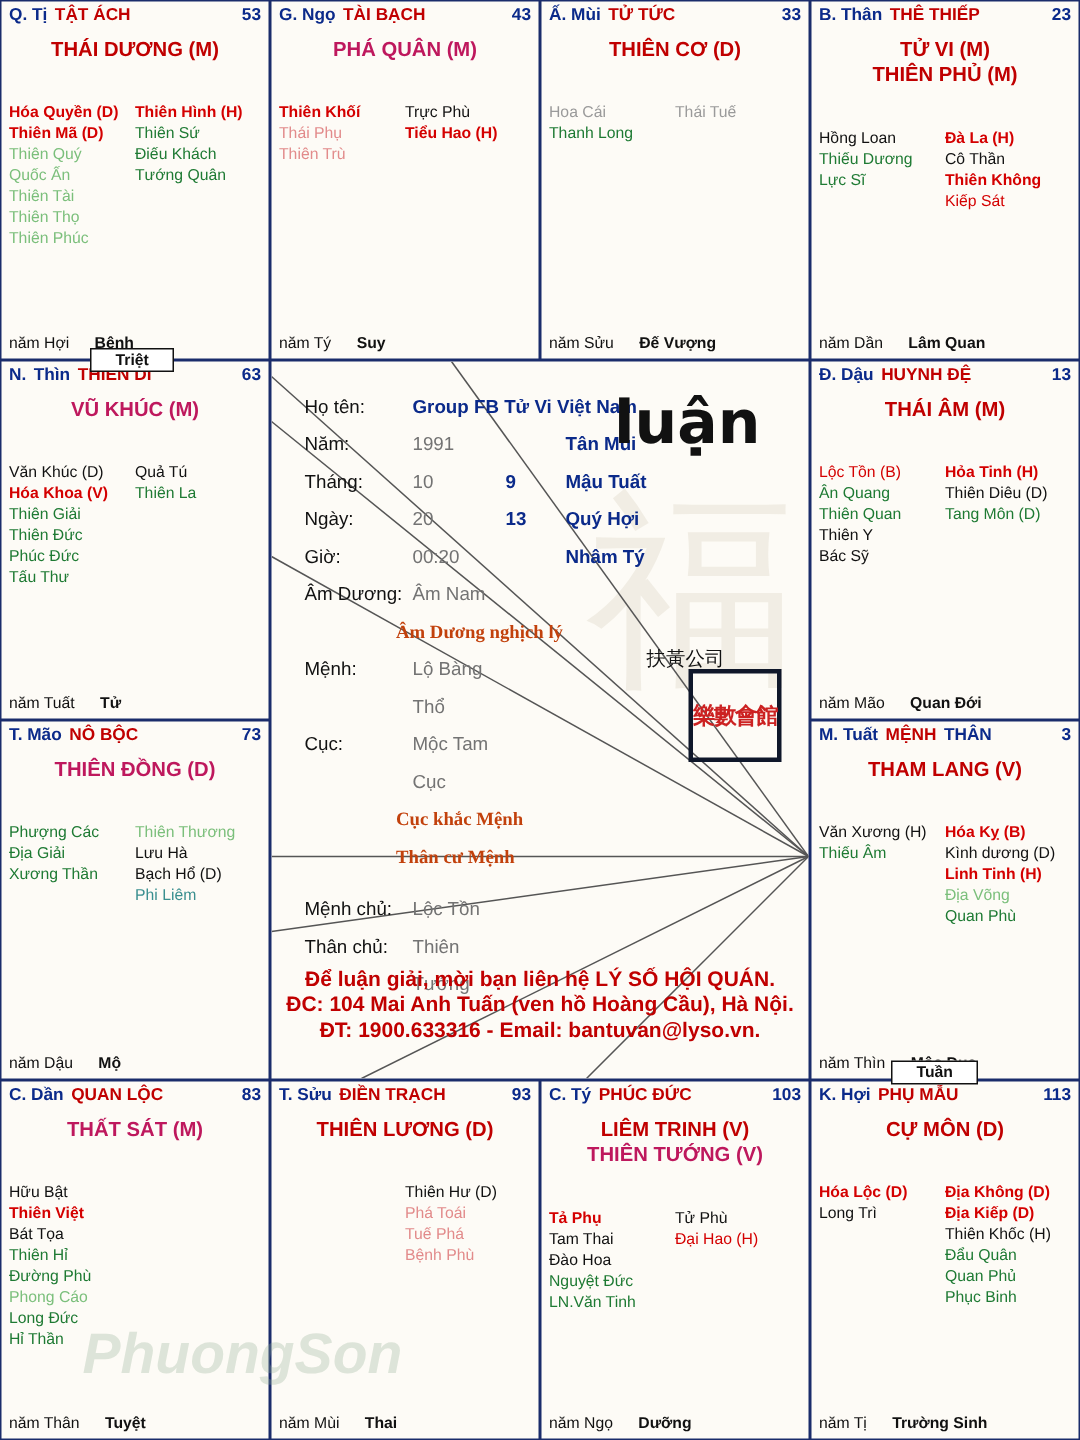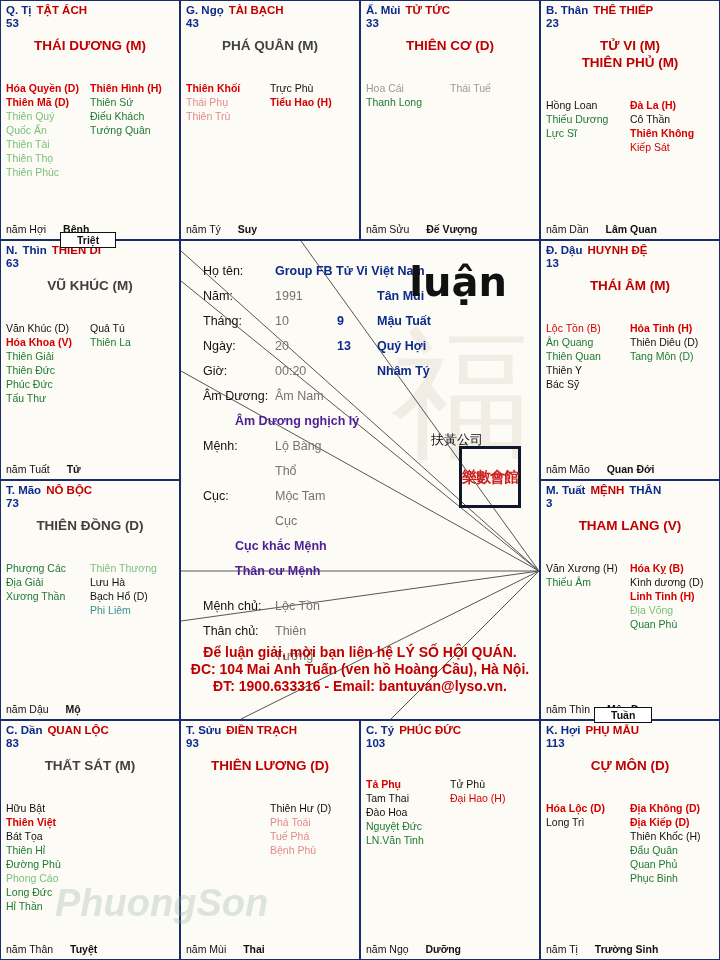--- a/index.html
+++ b/index.html
@@ -22,32 +22,31 @@
     border:1px solid #1a2c6b;
     box-sizing:border-box;
     padding:3px 5px;
     overflow:hidden;
     background:transparent;
   }
   .hdr{
     display:flex;justify-content:space-between;align-items:flex-start;
     font-size:11.5px;font-weight:bold;
     line-height:13px;
-    flex-direction:column;
   }
   .hdr .can{color:#0b2a8a;}
   .hdr .chi{color:#0b2a8a;}
   .hdr .num{color:#0b2a8a;font-weight:bold;}
   .hdr-left{display:flex;gap:5px;}
   .hdr-left .mid{color:#c00000;}
   .maincn{
     text-align:center;font-weight:bold;font-size:13.5px;
     color:#c00000;margin-top:7px;line-height:17px;
   }
-  .maincn .dark{color:#404040;}
+  .maincn .dark{color:#be185d;}
   .stars{
     display:flex;gap:0;margin-top:27px;font-size:10.5px;line-height:14px;
   }
   .stars .col{width:50%;padding-right:3px;box-sizing:border-box;}
   .s-red{color:#d40000;font-weight:bold;}
   .s-redn{color:#d40000;}
   .s-green{color:#1e7a33;}
   .s-black{color:#111;}
   .s-gray{color:#9a9a9a;}
   .s-pink{color:#e28b8b;}
@@ -75,21 +74,21 @@
   .infolist{
     position:absolute;left:22px;top:18px;font-size:12.5px;line-height:25px;
     z-index:6;
   }
   .irow{display:flex;}
   .irow .k{width:72px;color:#111;}
   .irow .v1{width:62px;color:#737373;font-weight:normal;}
   .irow .v2{width:40px;color:#0b2a8a;font-weight:bold;}
   .irow .v3{color:#0b2a8a;font-weight:bold;}
   .irow .vname{color:#0b2a8a;font-weight:bold;}
-  .ind{margin-left:32px;color:#4c1d95;font-weight:bold;font-size:12.5px;line-height:25px;}
+  .ind{margin-left:61px;color:#c2410c;font-weight:bold;font-size:12.5px;line-height:25px;font-family:Liberation Serif, serif;}
   .bigcn{
     position:absolute;right:32px;top:14px;
     font-family:"DejaVu Sans", sans-serif;
     font-size:40px;font-weight:bold;color:#111;
     line-height:55px;text-align:center;
     z-index:6;
   }
   .smallcn{
     position:absolute;right:56px;top:190px;
     font-family:"DejaVu Sans", sans-serif;
@@ -429,20 +428,24 @@
     </div>
   </div>
 
   <div class="cell">
     <div class="hdr">
       <div class="hdr-left">
         <span class="can">C. Tý</span>
         <span class="mid">PHÚC ĐỨC</span>
       </div>
       <span class="num">103</span>
+    </div>
+    <div class="maincn">
+      <div>LIÊM TRINH (V)</div>
+      <div class="dark">THIÊN TƯỚNG (V)</div>
     </div>
     <div class="stars">
       <div class="col">
         <div class="s-red">Tả Phụ</div>
         <div class="s-black">Tam Thai</div>
         <div class="s-black">Đào Hoa</div>
         <div class="s-green">Nguyệt Đức</div>
         <div class="s-green">LN.Văn Tinh</div>
       </div>
       <div class="col">

